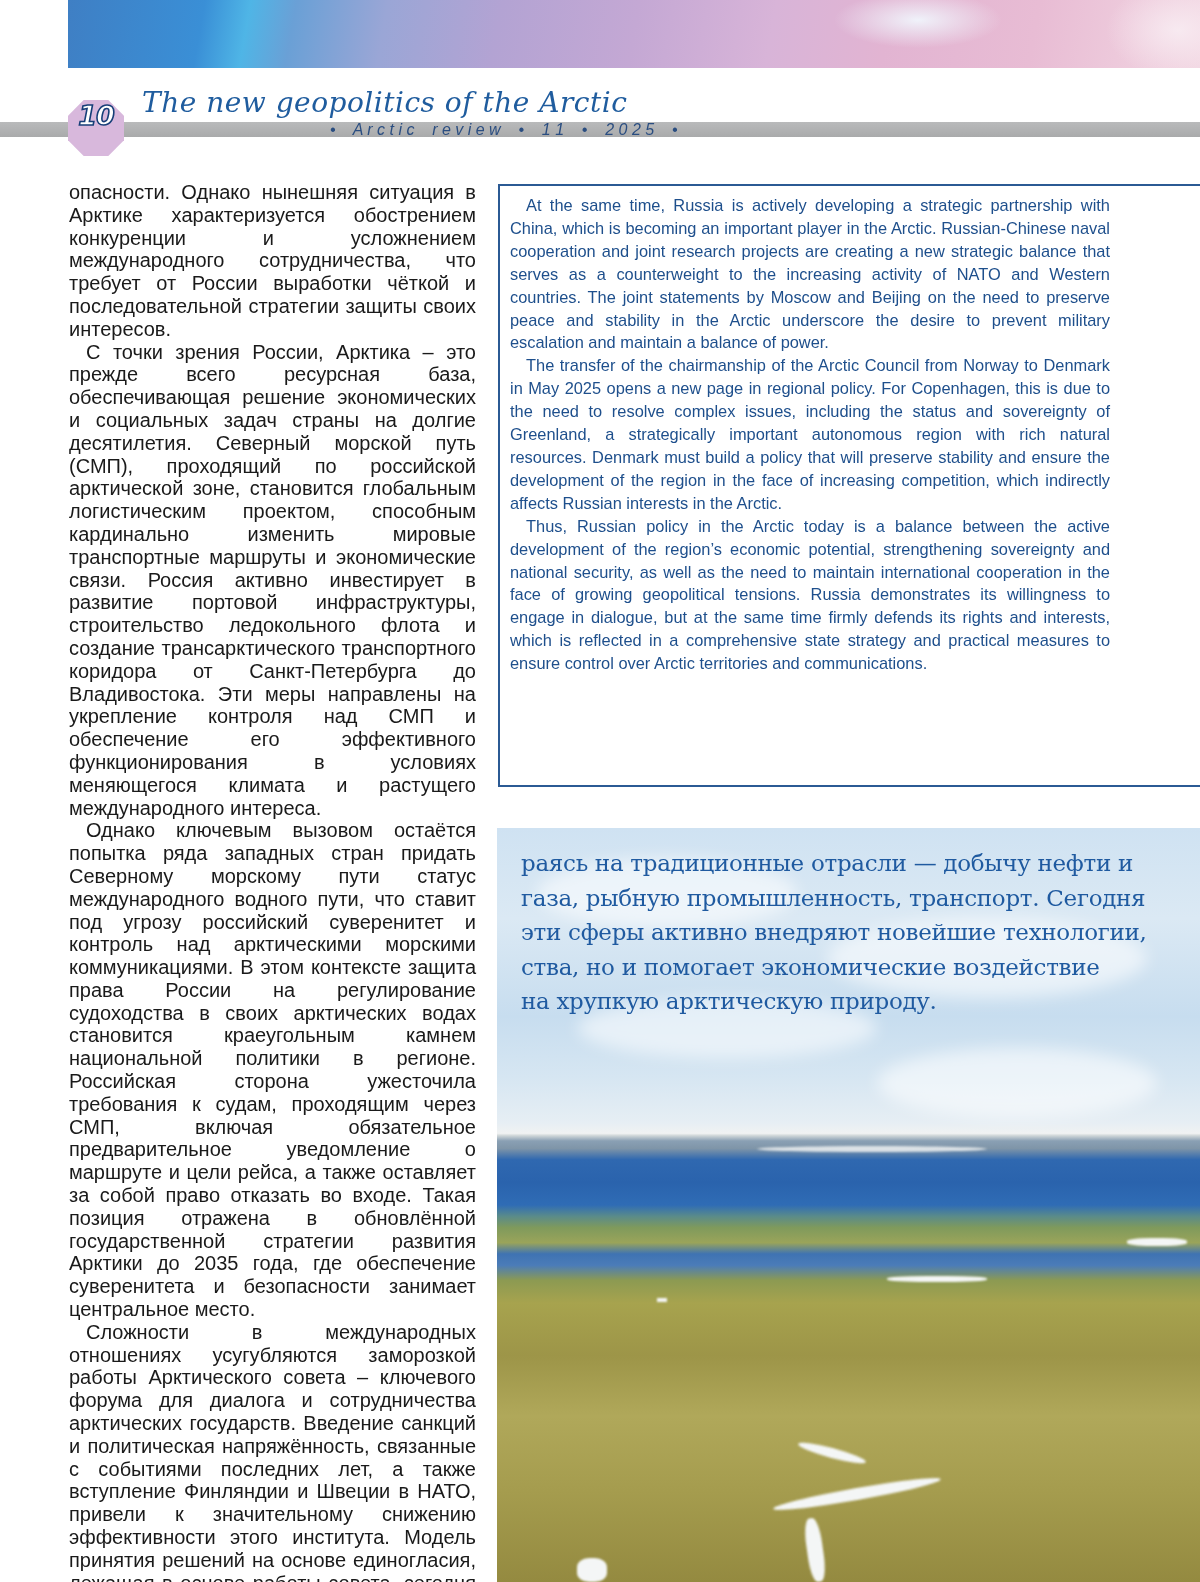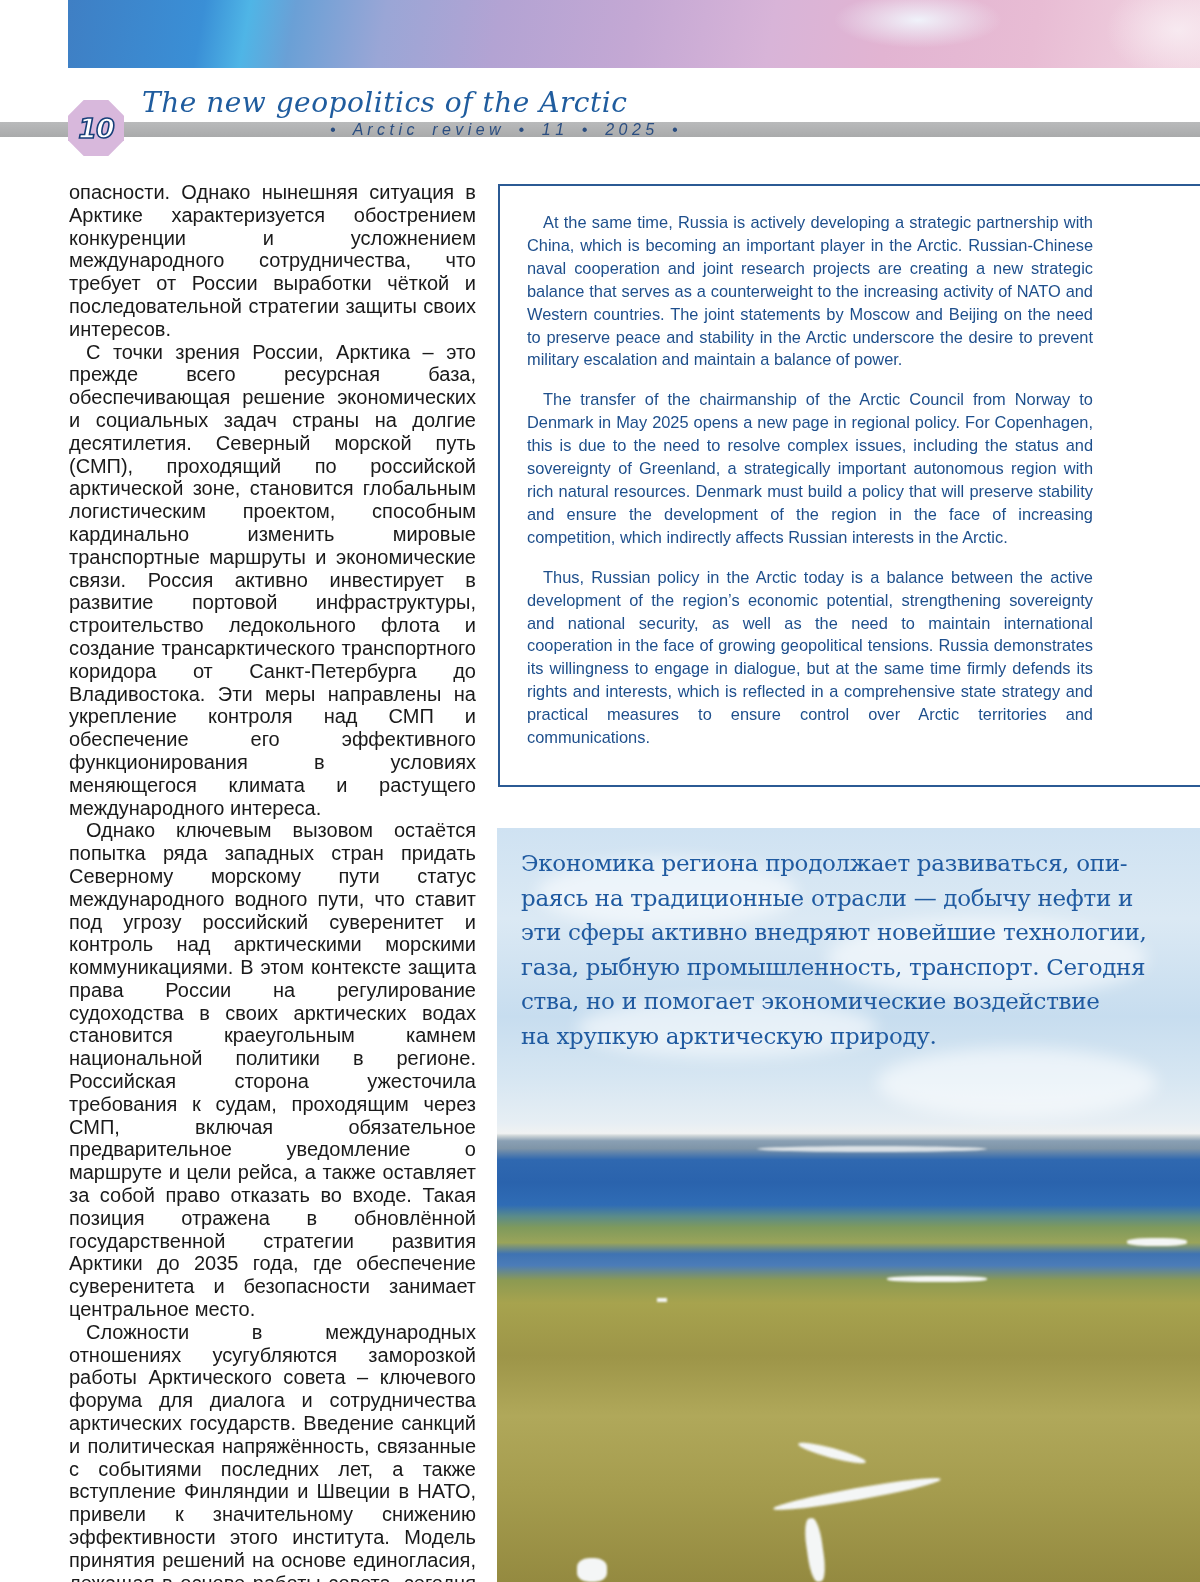--- a/index.html
+++ b/index.html
@@ -27,21 +27,21 @@
   .header-strap {
     position: absolute; left: 330px; top: 121px;
     font-family: "Liberation Sans", sans-serif; font-style: italic;
     font-size: 16px; color: #2a4d80; letter-spacing: 0;
     white-space: pre;
   }
   .page-badge {
     position: absolute; left: 68px; top: 100px; width: 56px; height: 56px;
     background: #d8b8dc;
     clip-path: polygon(28% 0, 72% 0, 100% 28%, 100% 72%, 72% 100%, 28% 100%, 0 72%, 0 28%);
-    display: flex; align-items: center; justify-content: center;
+    display: flex; justify-content: center;
   }
   .page-number {
     font-family: "DejaVu Sans", sans-serif; font-style: italic; font-weight: bold;
     font-size: 27px; color: #ffffff; letter-spacing: -1px;
     -webkit-text-stroke: 1.6px #163e78;
   }
   .left-col {
     position: absolute; left: 69px; top: 181px; width: 407px;
     font-size: 20px; line-height: 22.8px; color: #1a1a1a;
     text-align: justify; hyphens: manual;
@@ -50,21 +50,21 @@
   .left-col p.cont { text-indent: 0; }
   .en-box {
     position: absolute; left: 498px; top: 184px; width: 720px; height: 603px;
     border: 2px solid #2b5a94; border-right: none; box-sizing: border-box;
   }
   .en-text {
     position: absolute; left: 510px; top: 194px; width: 600px;
     font-size: 16.4px; line-height: 22.9px; color: #1e4f8c;
     text-align: justify;
   }
-  .en-text p { margin: 17px; text-indent: 16px; }
+  .en-text p { margin: 0; text-indent: 16px; }
   .photo {
     position: absolute; left: 497px; top: 828px; width: 703px; height: 754px;
     overflow: hidden;
     background:
       linear-gradient(180deg,
         #cfe2f2 0%, #dbe9f4 12%, #c7ddef 25%, #d6e6f2 33%, #e6eef4 39%, #f0f2f2 40.5%,
         #cfd6d8 40.8%, #8aa0b4 41.5%, #7f95a8 42.5%, #2f68b0 44%, #2a63ad 47%, #2f6cb5 50%,
         #5a8b8a 51.5%, #7f9a5c 53%, #9aa45a 55%, #3f73b2 56.5%, #4b7cb8 58%, #8c9a52 60%,
         #a7a34e 63%, #9d9548 70%, #b0a85a 78%, #a59c4e 88%, #948a40 100%);
   }
@@ -117,19 +117,18 @@
   <div class="snow" style="left:630px;top:410px;width:60px;height:8px;border-radius:40%;"></div>
   <div class="snow" style="left:390px;top:448px;width:100px;height:6px;border-radius:40%;"></div>
   <div class="snow" style="left:160px;top:470px;width:10px;height:4px;"></div>
   <div class="snow" style="left:310px;top:690px;width:16px;height:64px;border-radius:40%;transform:rotate(-8deg);"></div>
   <div class="snow" style="left:275px;top:660px;width:170px;height:12px;border-radius:50%;transform:rotate(-10deg);"></div>
   <div class="snow" style="left:300px;top:620px;width:70px;height:10px;border-radius:50%;transform:rotate(15deg);"></div>
   <div class="snow" style="left:80px;top:730px;width:30px;height:24px;border-radius:40%;"></div>
 </div>
 
 <div class="pullquote">
-  <span>Экономика региона продолжает развиваться, опи-</span>
   <span>раясь на традиционные отрасли — добычу нефти и</span>
+  <span>газа, рыбную промышленность, транспорт. Сегодня</span>
   <span>эти сферы активно внедряют новейшие технологии,</span>
-  <span>газа, рыбную промышленность, транспорт. Сегодня</span>
   <span>ства, но и помогает экономические воздействие</span>
   <span>на хрупкую арктическую природу.</span>
 </div>
 
 </body></html>

